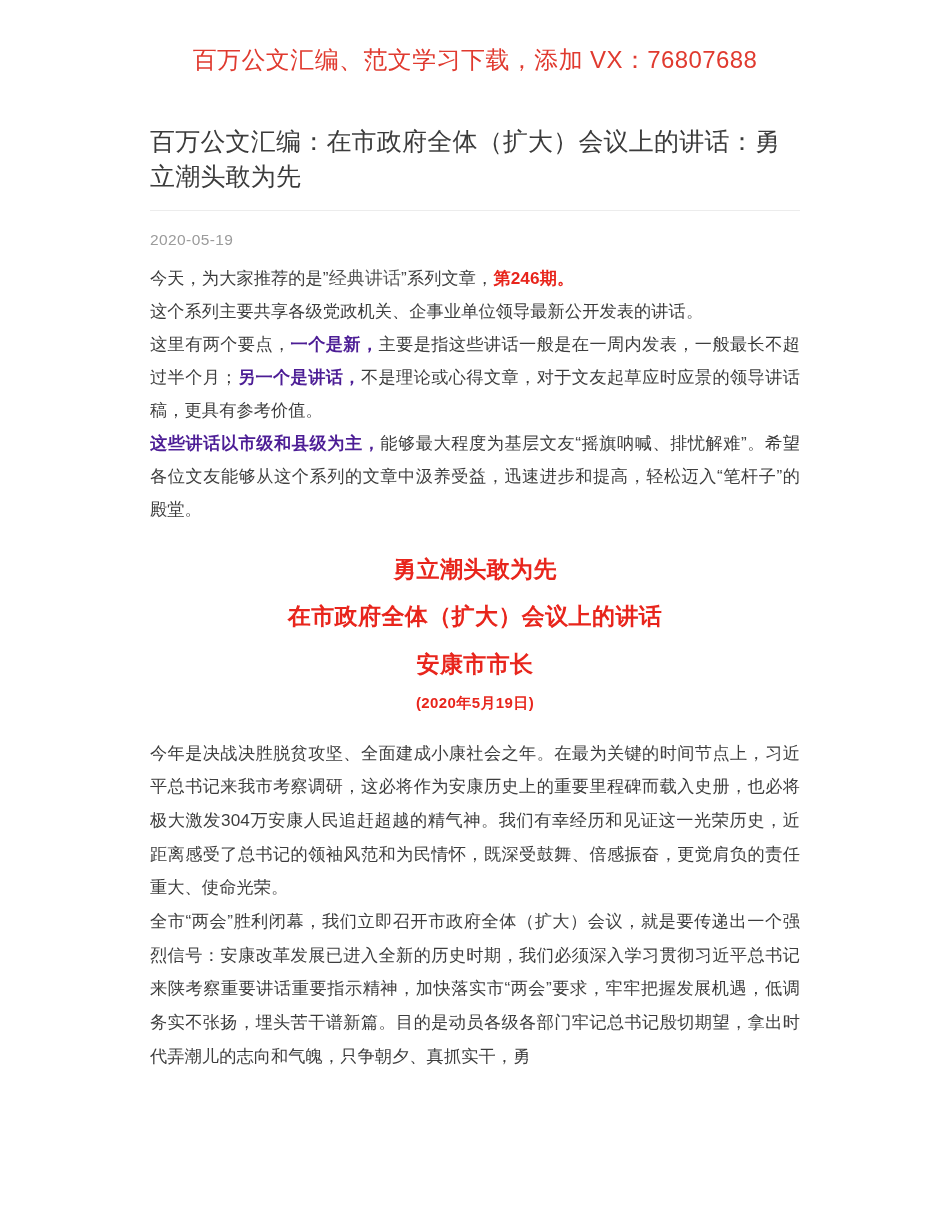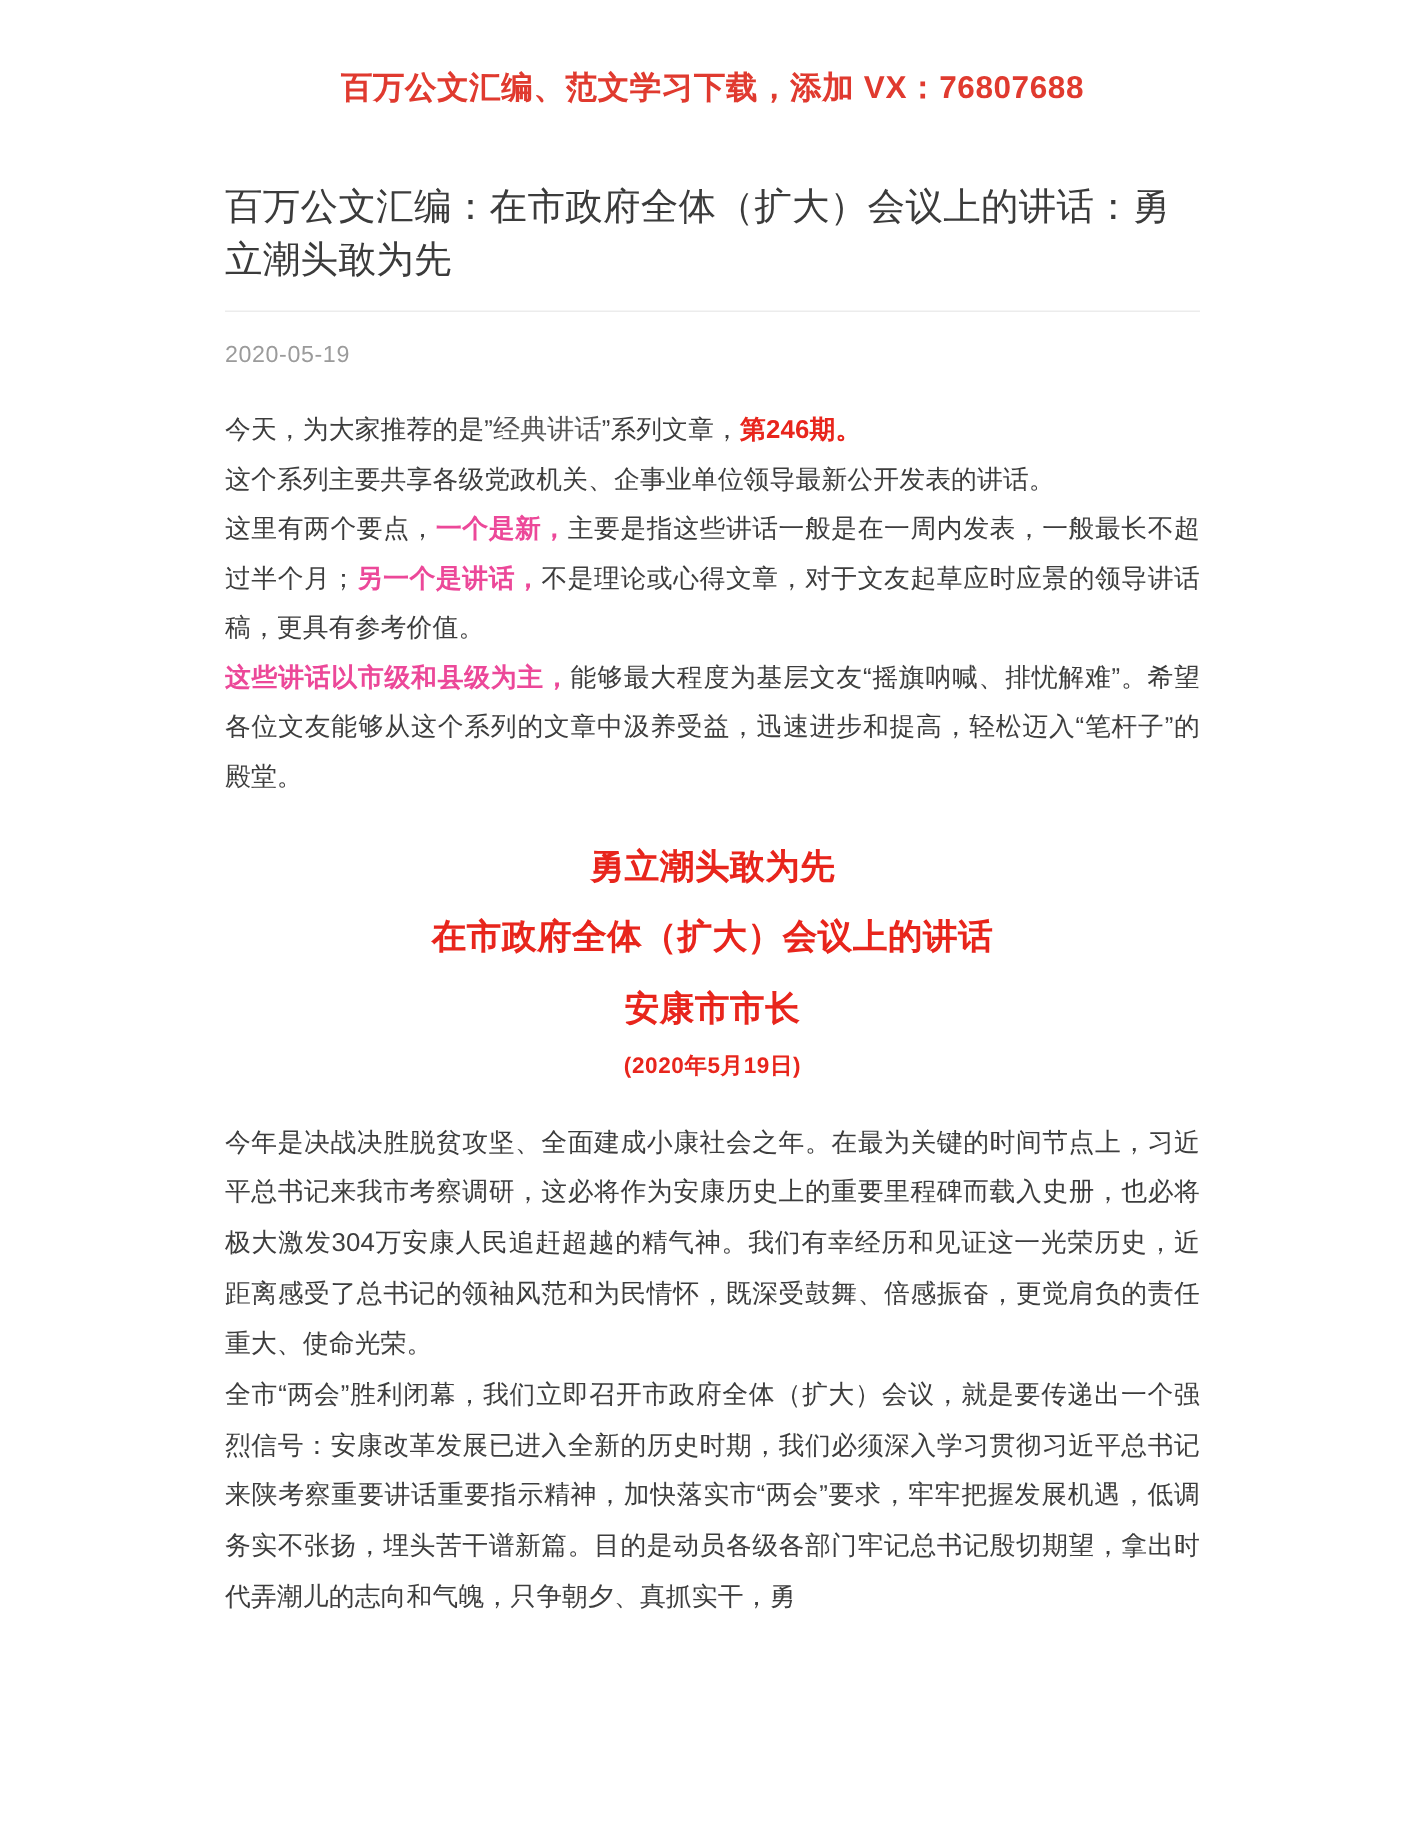--- a/index.html
+++ b/index.html
@@ -25,23 +25,23 @@
   
   .promo-banner {
     width: 100%;
     text-align: center;
     padding-top: 48px;
     line-height: 1.0;
   }
   .promo-banner-text {
     display: inline-block;
     color: #e03a2f;
-    font-size: 21px;
+    font-size: 24px;
     letter-spacing: 0.4px;
-    font-weight: 700;
+    font-weight: 400;
     text-align: center;
   }
 
   
   .article {
     margin: 0 auto;
     width: 650px;
     padding-top: 52px;
   }
 
@@ -60,21 +60,21 @@
     border-top: 1px solid #ececec;
     margin: 0 0 18px 0;
     height: 0;
   }
 
   .doc-date {
     font-size: 15.5px;
     color: #9b9b9b;
     letter-spacing: 0.4px;
     line-height: 1.4;
-    margin: 0 0 21px 0;
+    margin: 0 0 10px 0;
   }
 
   .intro p {
     margin: 0;
     font-size: 17.2px;
     line-height: 1.92;
     color: #3d3d3d;
     text-align: justify;
     text-justify: inter-ideograph;
     letter-spacing: 0.1px;
@@ -83,21 +83,21 @@
 
   .serif-quote {
     font-family: "Liberation Serif", "DejaVu Serif", serif;
     color: #555555;
     font-size: 18px;
   }
   .red-bold {
     color: #e8251c;
     font-weight: bold;
   }
-  .bold { font-weight: bold; color: #ec4899; }
+  .bold { font-weight: bold; color: #4c1d95; }
 
   
   .red-heading-block {
     margin: 20px 0 0 0;
     text-align: center;
   }
   .red-heading-block .rline {
     color: #e8251c;
     font-weight: bold;
     font-size: 23px;

